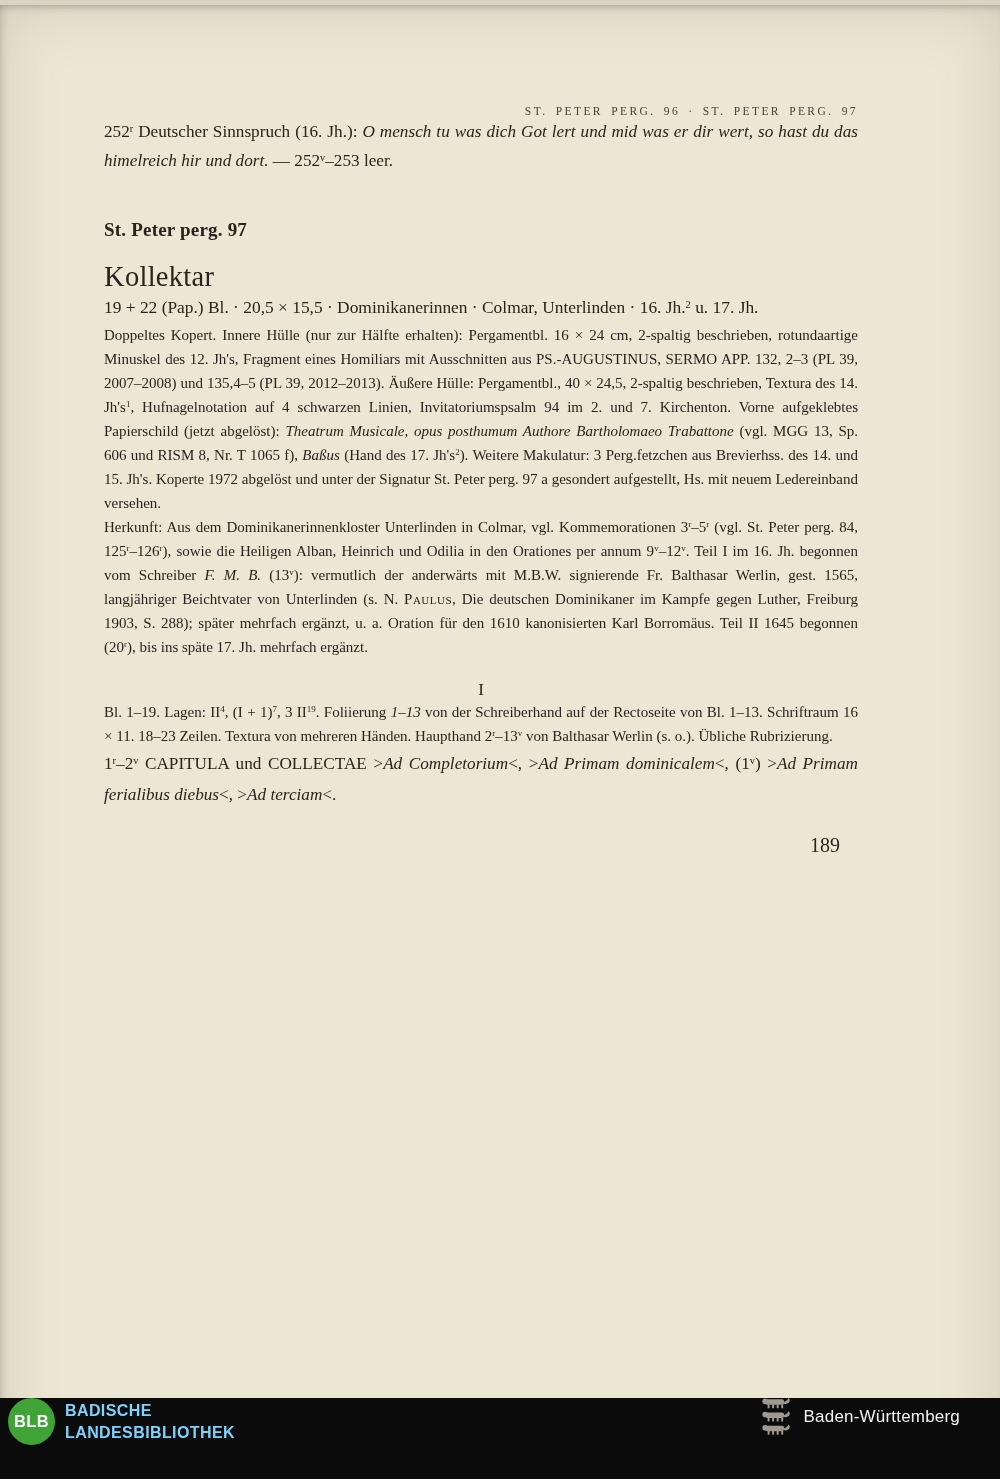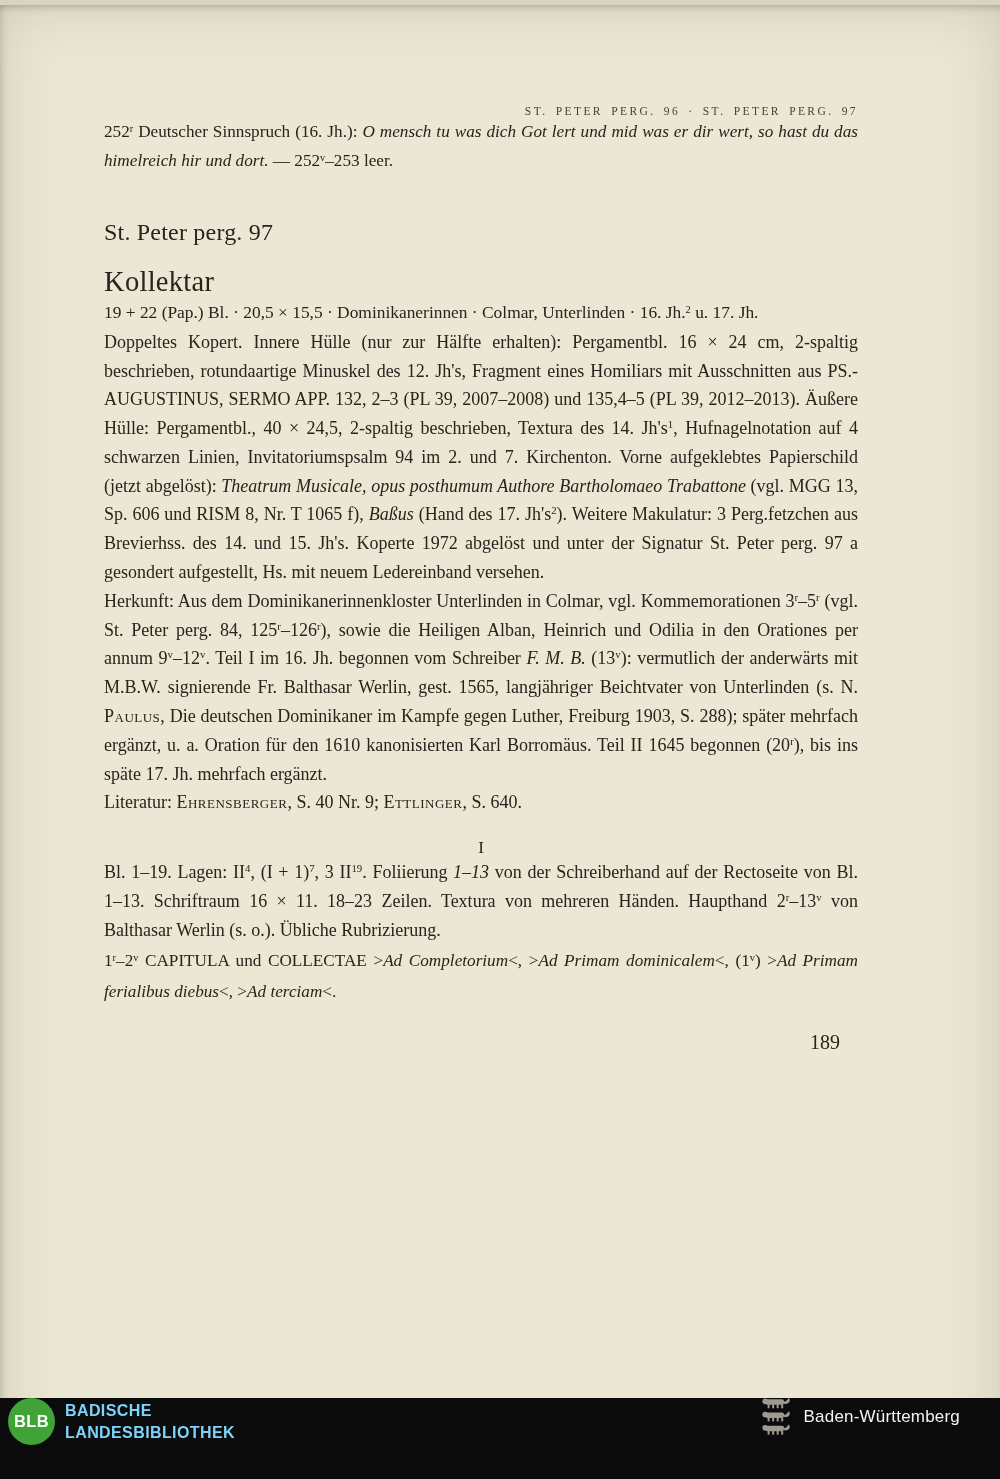--- a/index.html
+++ b/index.html
@@ -22,26 +22,26 @@
   }
   .running-head {
     text-align: right;
     font-size: 11.5px;
     letter-spacing: 2.4px;
     word-spacing: 3px;
     color: #45423a;
   }
   p.para { margin: 0; }
   .body-lg { font-size: 17.2px; line-height: 1.7; text-align: justify; }
-  .body-md { font-size: 18px; line-height: 1.6;  text-align: justify; }
+  .body-md { font-size: 15px; line-height: 1.6;  text-align: justify; }
   .entry96 { margin-top: 28px; }
   .shelfmark {
     margin: 44px 0 0 0;
-    font-size: 24px;
-    font-weight: 400;
+    font-size: 19px;
+    font-weight: 700;
     letter-spacing: 0.2px;
   }
   .title {
     margin: 20px 0 0 0;
     font-size: 28.5px;
     font-weight: 400;
     letter-spacing: 0.3px;
   }
   .physical { margin-top: 15px; font-size: 17.4px; line-height: 1.68; text-align: left; }
   .binding { margin-top: 25px; }
@@ -113,21 +113,20 @@
     <h2 class="shelfmark">St. Peter perg. 97</h2>
 
     <h1 class="title">Kollektar</h1>
 
     <p class="para physical"><span>19 + 22 (Pap.) Bl. · 20,5 × 15,5 · Dominikanerinnen · Colmar, Unterlinden · 16. Jh.</span><span class="sup">2</span><span> u. 17. Jh.</span></p>
 
     <p class="para body-md binding"><span>Doppeltes Kopert. Innere Hülle (nur zur Hälfte erhalten): Pergamentbl. 16 × 24 cm, 2-spaltig beschrieben, rotundaartige Minuskel des 12. Jh's, Fragment eines Homiliars mit Ausschnitten aus PS.-AUGUSTINUS, SERMO APP. 132, 2–3 (PL 39, 2007–2008) und 135,4–5 (PL 39, 2012–2013). Äußere Hülle: Pergamentbl., 40 × 24,5, 2-spaltig beschrieben, Textura des 14. Jh's</span><span class="sup">1</span><span>, Hufnagelnotation auf 4 schwarzen Linien, Invitatoriumspsalm 94 im 2. und 7. Kirchenton. Vorne aufgeklebtes Papierschild (jetzt abgelöst): </span><span class="it">Theatrum Musicale, opus posthumum Authore Bartholomaeo Trabattone</span><span> (vgl. MGG 13, Sp. 606 und RISM 8, Nr. T 1065 f), </span><span class="it">Baßus</span><span> (Hand des 17. Jh's</span><span class="sup">2</span><span>). Weitere Makulatur: 3 Perg.fetzchen aus Brevierhss. des 14. und 15. Jh's. Koperte 1972 abgelöst und unter der Signatur St. Peter perg. 97 a gesondert aufgestellt, Hs. mit neuem Ledereinband versehen.</span></p>
 
     <p class="para body-md provenance"><span>Herkunft: Aus dem Dominikanerinnenkloster Unterlinden in Colmar, vgl. Kommemorationen 3</span><span class="sup">r</span><span>–5</span><span class="sup">r</span><span> (vgl. St. Peter perg. 84, 125</span><span class="sup">r</span><span>–126</span><span class="sup">r</span><span>), sowie die Heiligen Alban, Heinrich und Odilia in den Orationes per annum 9</span><span class="sup">v</span><span>–12</span><span class="sup">v</span><span>. Teil I im 16. Jh. begonnen vom Schreiber </span><span class="it">F. M. B.</span><span> (13</span><span class="sup">v</span><span>): vermutlich der anderwärts mit M.B.W. signierende Fr. Balthasar Werlin, gest. 1565, langjähriger Beichtvater von Unterlinden (s. N. </span><span class="sc">Paulus</span><span>, Die deutschen Dominikaner im Kampfe gegen Luther, Freiburg 1903, S. 288); später mehrfach ergänzt, u. a. Oration für den 1610 kanonisierten Karl Borromäus. Teil II 1645 begonnen (20</span><span class="sup">r</span><span>), bis ins späte 17. Jh. mehrfach ergänzt.</span></p>
 
-    <p class="para body-md literature"><span>Literatur: </span><span class="sc">Ehrensberger</span><span>, S. 40 Nr. 9; </span><span class="sc">Ettlinger</span><span>, S. 640.</span></p>
 
     <div class="part-heading">I</div>
 
     <p class="para body-md codicology"><span>Bl. 1–19. Lagen: II</span><span class="sup">4</span><span>, (I + 1)</span><span class="sup">7</span><span>, 3 II</span><span class="sup">19</span><span>. Foliierung </span><span class="it">1–13</span><span> von der Schreiberhand auf der Rectoseite von Bl. 1–13. Schriftraum 16 × 11. 18–23 Zeilen. Textura von mehreren Händen. Haupthand 2</span><span class="sup">r</span><span>–13</span><span class="sup">v</span><span> von Balthasar Werlin (s. o.). Übliche Rubrizierung.</span></p>
 
     <p class="para item item-1"><span>1</span><span class="sup">r</span><span>–2</span><span class="sup">v</span><span> CAPITULA und COLLECTAE &gt;</span><span class="it">Ad Completorium</span><span>&lt;, &gt;</span><span class="it">Ad Primam dominicalem</span><span>&lt;, (1</span><span class="sup">v</span><span>) &gt;</span><span class="it">Ad Primam ferialibus diebus</span><span>&lt;, &gt;</span><span class="it">Ad terciam</span><span>&lt;.</span></p>
 
 
 
     <div class="page-number">189</div>

